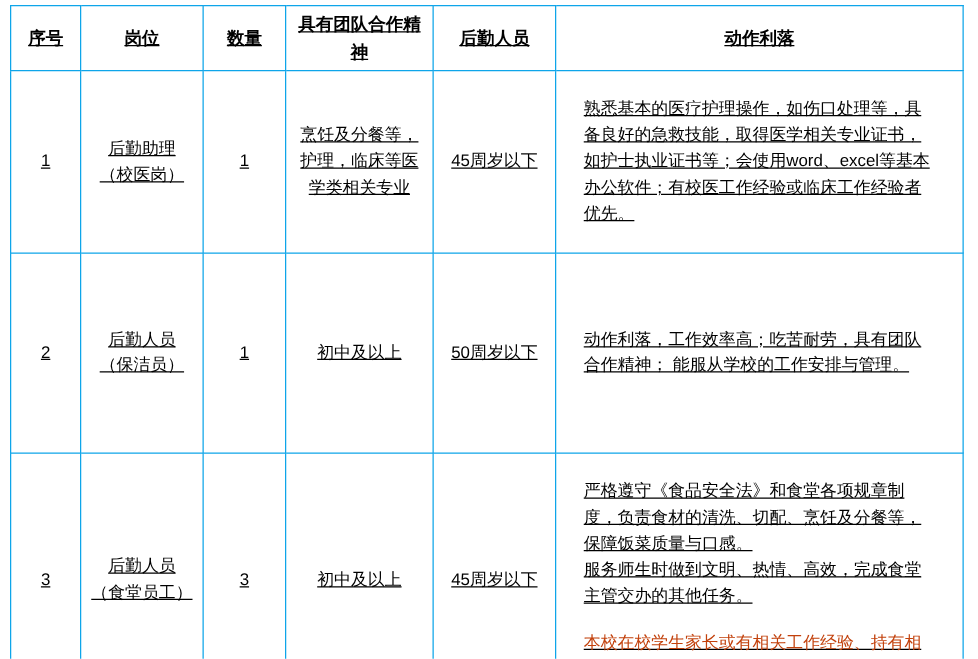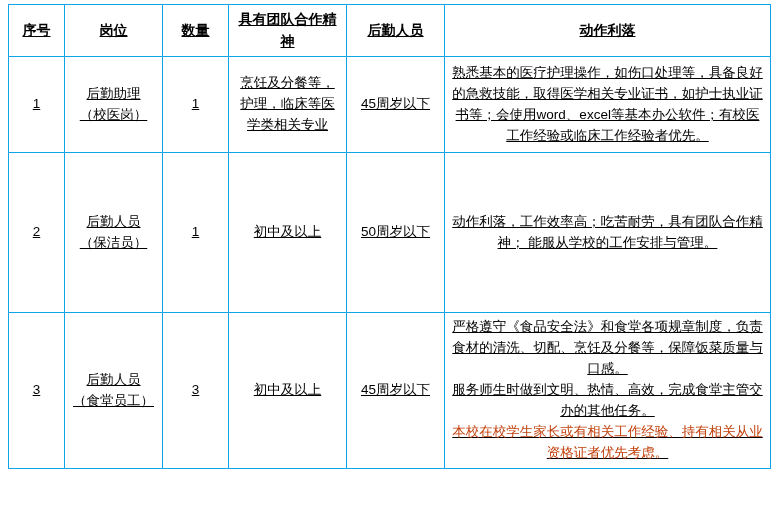--- a/index.html
+++ b/index.html
@@ -49,22 +49,22 @@
   .col-num   { width: 66px; }
   .col-edu   { width: 118px; }
   .col-age   { width: 98px; }
   .col-req   { width: 326px; }
 
   td.requirement {
     text-align: center;
     padding: 6px 10px;
   }
   td.requirement .para {
-    margin: 0;
-    text-align: center;
+    margin: 16px;
+    text-align: left;
   }
   .row1 td { height: 96px; }
   .row2 td { height: 160px; }
   .row3 td { height: 150px; }
 
   .multiline { white-space: pre-line; }
   .hl-red { color: #c2410c; }
   .req-block { display: block; }
 </style>
 </head>

